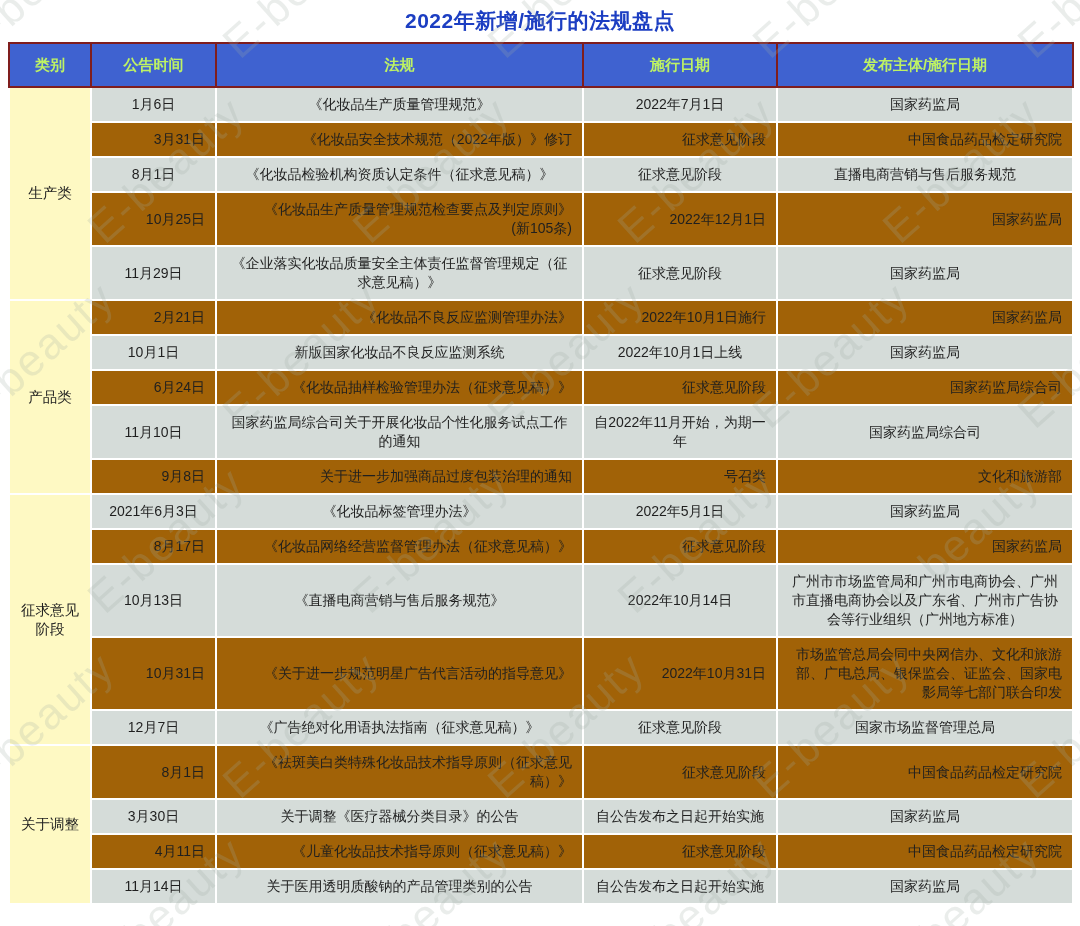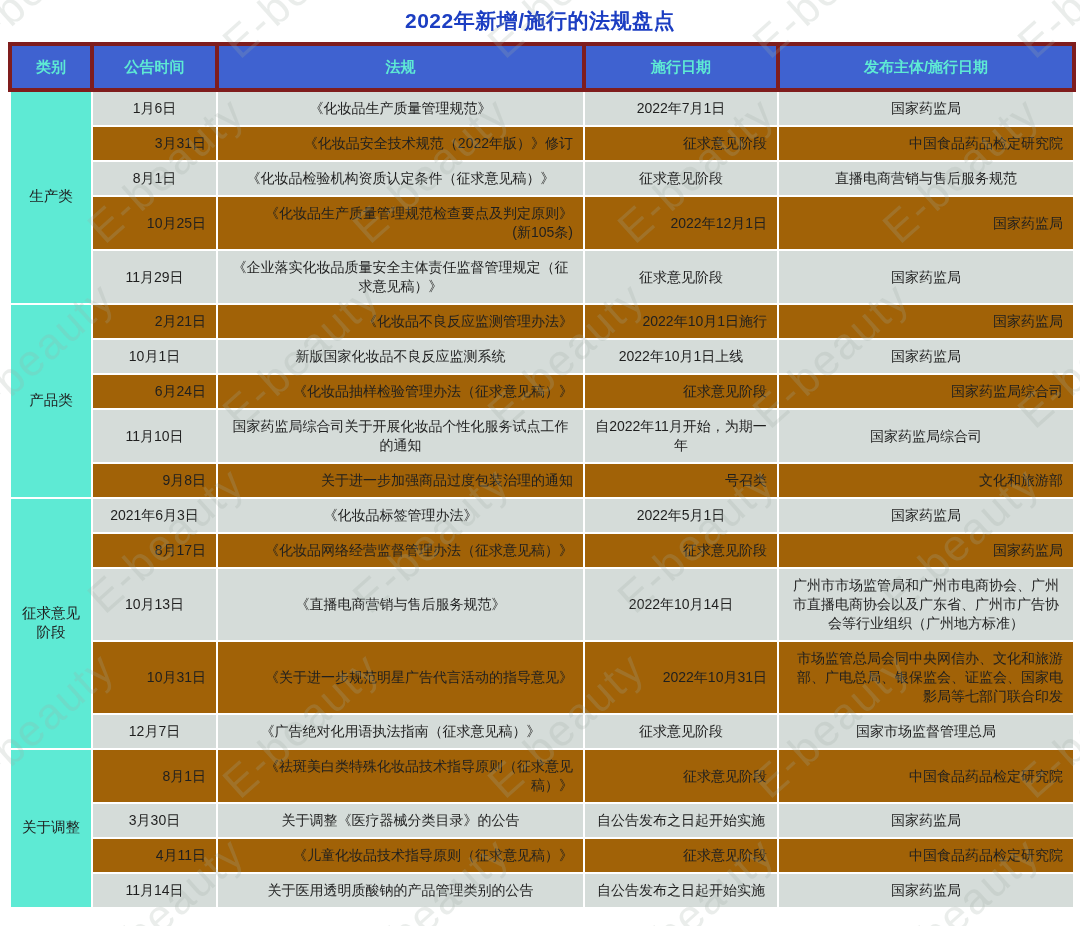--- a/index.html
+++ b/index.html
@@ -33,45 +33,44 @@
     font-size: 14px;
     color: #1f1f1f;
   }
   .reg-table col.c-cat   { width: 82px; }
   .reg-table col.c-date  { width: 125px; }
   .reg-table col.c-reg   { width: 367px; }
   .reg-table col.c-eff   { width: 194px; }
   .reg-table col.c-iss   { width: 296px; }
   .reg-table th {
     background: #3f62d0;
-    color: #5eead4;
+    color: #bef264;
     font-size: 15px;
     font-weight: bold;
     height: 42px;
-    border: 4px solid #7f1d1d;
+    border: 2px solid #7f1d1d;
     text-align: center;
     padding: 0 4px;
   }
   .reg-table td {
     border: 2px solid #ffffff;
     text-align: center;
     vertical-align: middle;
     padding: 7px 10px;
     line-height: 19px;
     white-space: pre-line;
     word-break: break-all;
   }
   .reg-table td.gray { background: #d5dcd9; }
   .reg-table td.white { background: #a16207; text-align: right; }
   .reg-table td.cat {
-    background: #5eead4;
+    background: #fef9c3;
     font-size: 14.5px;
     padding: 15px 4px;
     white-space: normal;
-    font-family: Liberation Mono, monospace;
   }
   .watermark-layer {
     position: absolute;
     left: 0; top: 0;
     width: 1080px;
     height: 926px;
     pointer-events: none;
     overflow: hidden;
     z-index: 5;
   }

